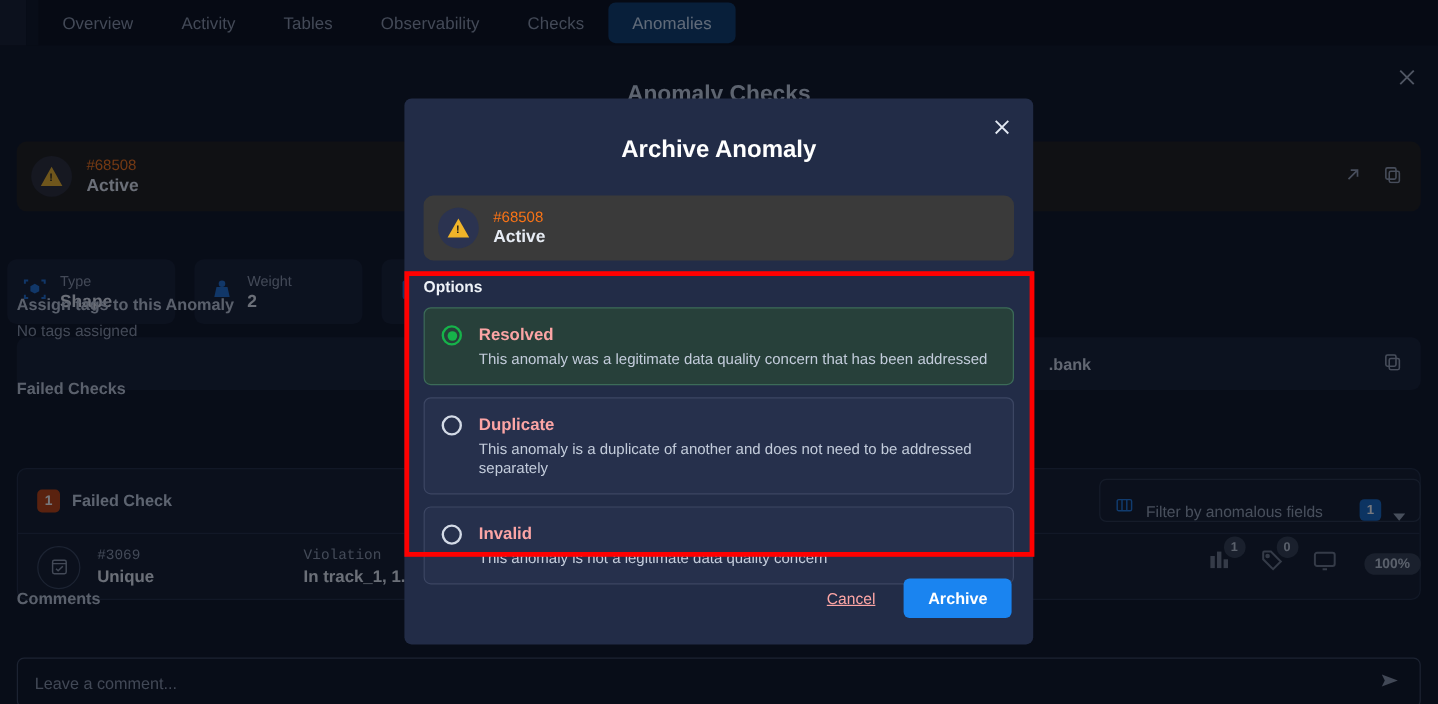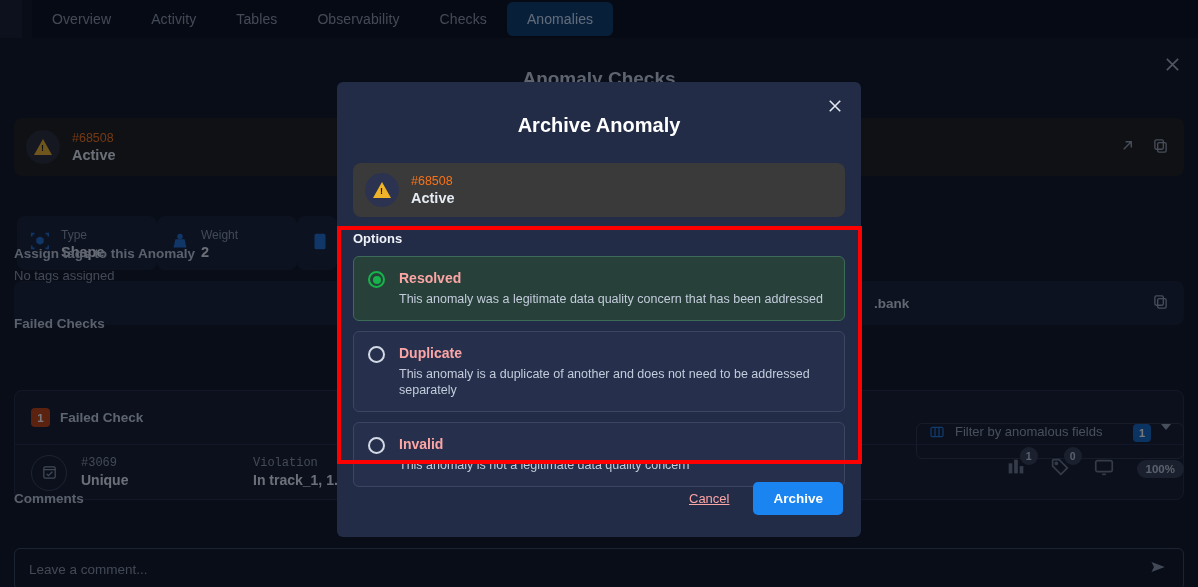--- a/index.html
+++ b/index.html
@@ -67,21 +67,21 @@
     font-size: 9px; font-weight: bold; color: #1d1b18;
   }
   .card-idblk { margin-left: 12px; }
   .card-id { font-size: 12.5px; color: #f97316; line-height: 16px; }
   .card-status { font-size: 14.5px; font-weight: bold; color: #e6ebf3; line-height: 19px; }
   .row-actions {
     position: absolute; right: 16px; display: flex; gap: 18px; align-items: center;
   }
   .act-ico { color: #97a1b3; font-size: 15px; cursor: pointer; }
 
-  .metric-row { position: absolute; top: 178px; left: 17px; display: flex; gap: 0; }
+  .metric-row { position: absolute; top: 178px; left: 6px; display: flex; gap: 16px; }
   .metric {
     width: 140px; height: 54px; background: #151d30; border-radius: 8px;
     display: flex; align-items: center; padding: 0 12px; gap: 10px;
   }
   .metric .mi { color: #1f6fd0; flex: 0 0 auto; }
   .m-label { font-size: 12px; color: #8e98ab; line-height: 15px; }
   .m-value { font-size: 14.5px; font-weight: bold; color: #e6ebf3; line-height: 19px; }
 
   .sec-head { position: absolute; font-size: 13.5px; font-weight: bold; color: #c2cbd9; }
   .sec-sub  { position: absolute; font-size: 13px; color: #8e98ab; }
@@ -102,21 +102,21 @@
   .fc-circ { width: 36px; height: 36px; border-radius: 50%; border: 1px solid #3a4considerable;
              border: 1px solid #39435a; display: flex; align-items: center; justify-content: center;
              color: #8e98ab; }
   .fc-blk { min-width: 90px; }
   .fc-k { font-size: 12px; color: #8e98ab; line-height: 15px; font-family: Liberation Mono, monospace; }
   .fc-v { font-size: 14px; font-weight: bold; color: #e6ebf3; line-height: 18px; }
 
   .filter-pill {
     position: absolute; top: 361px; right: 14px; width: 268px; height: 36px;
     border: 1px solid #2a3characters; border: 1px solid #2a3448; border-radius: 6px;
-    display: flex; align-items: flex-start; gap: 10px; padding: 0 12px; cursor: pointer; margin-top: 24px;
+    display: flex; align-items: flex-end; gap: 10px; padding: 0 12px; cursor: pointer;
   }
   .filter-txt { font-size: 13px; color: #9aa4b6; flex: 1; }
   .filter-badge {
     width: 18px; height: 18px; border-radius: 4px; background: #1668c4;
     color: #fff; font-size: 11px; font-weight: bold;
     display: flex; align-items: center; justify-content: center;
   }
   .caret { width: 0; height: 0; border-left: 5px solid transparent;
            border-right: 5px solid transparent; border-top: 6px solid #9aa4b6; }
 

